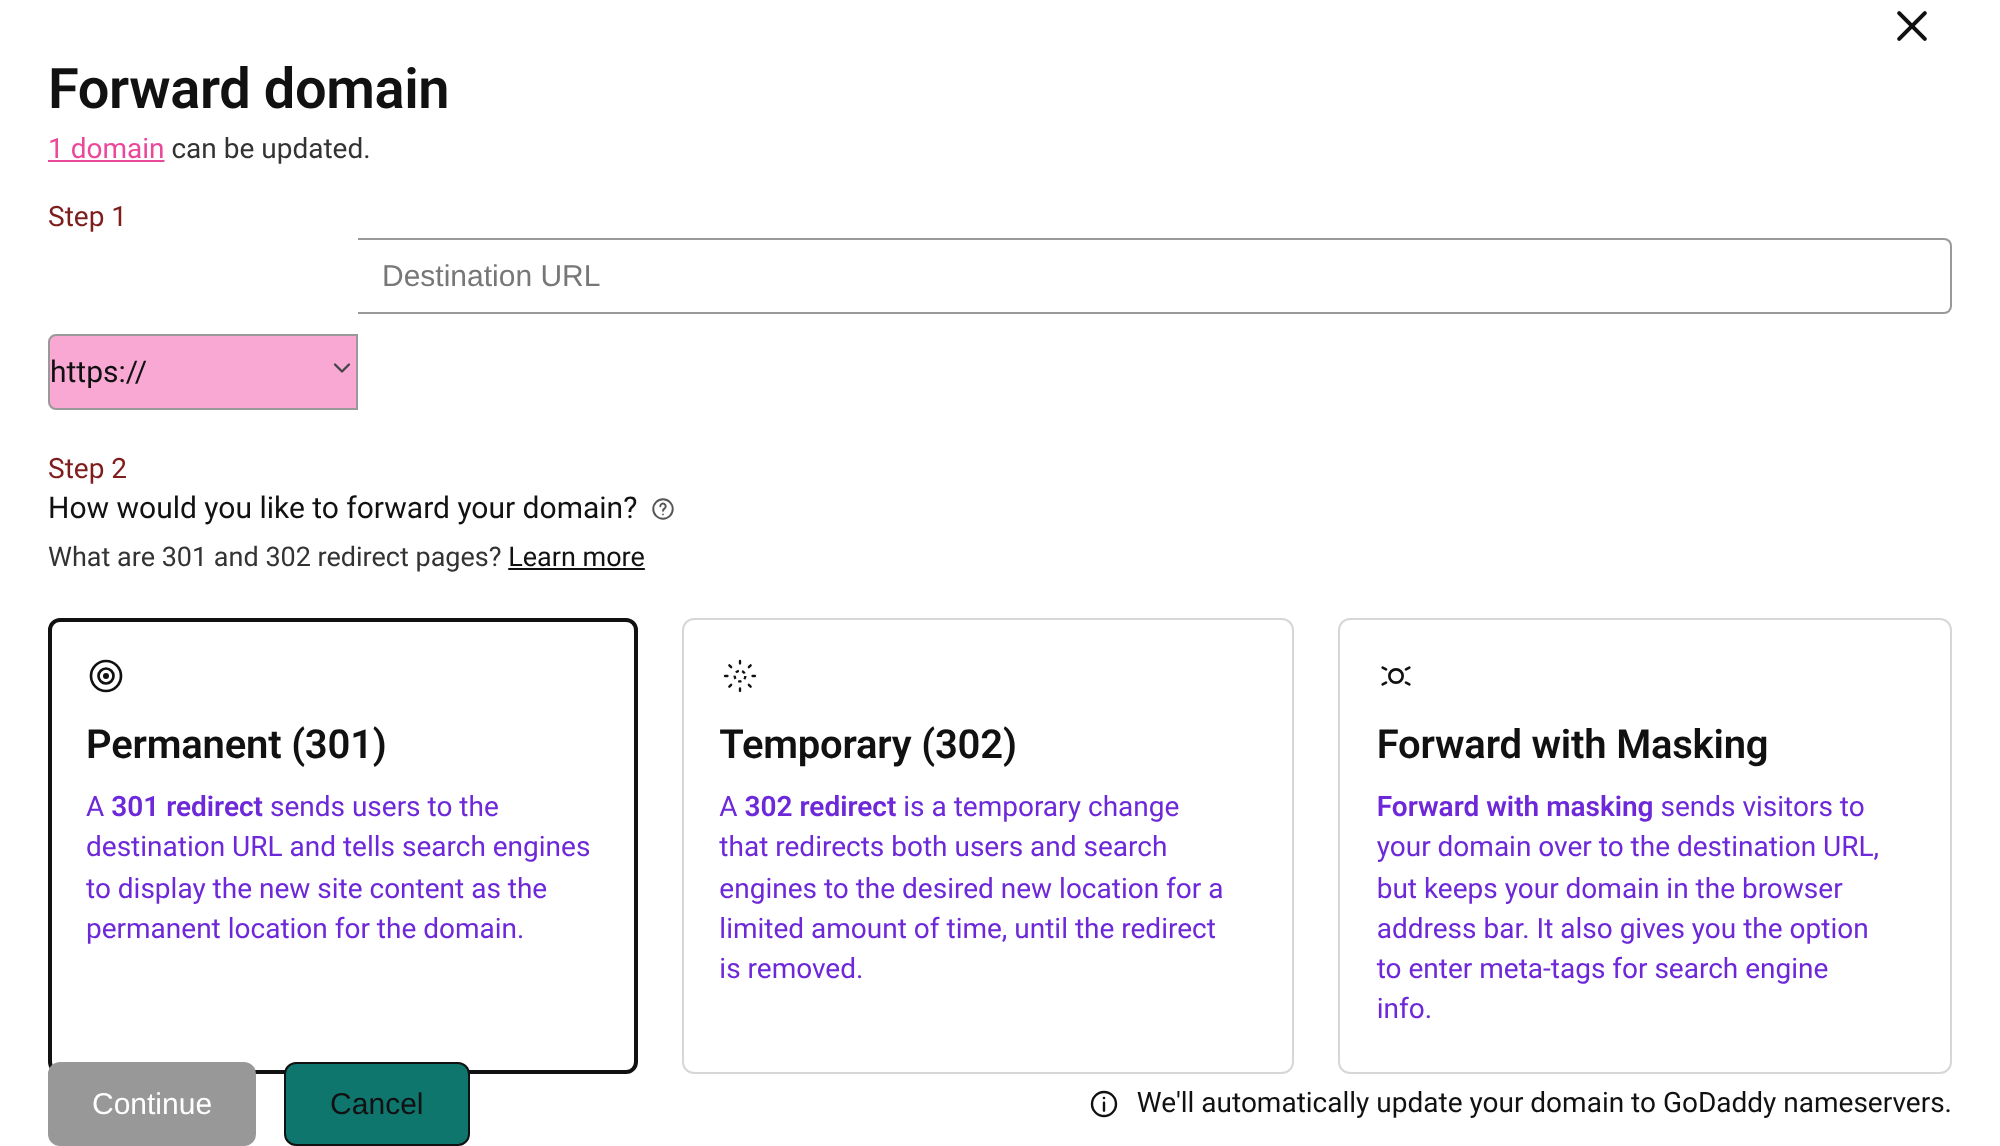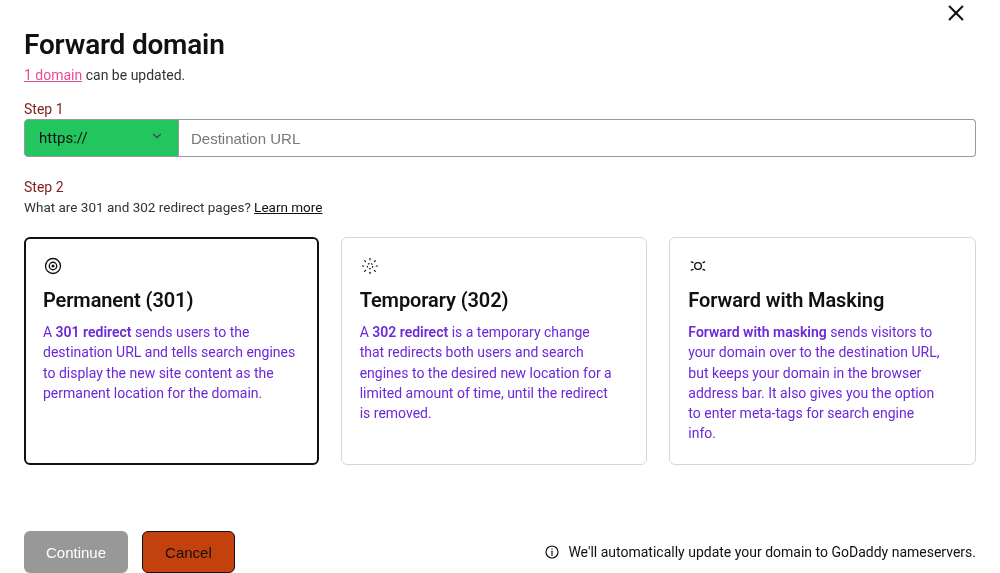--- a/index.html
+++ b/index.html
@@ -68,27 +68,28 @@
     .input-row {
       display: flex;
       width: 100%;
       margin-bottom: 22px;
     }
     .proto-select {
       width: 155px;
       height: 38px;
       border: 1px solid #999;
       border-radius: 4px 0 0 4px;
-      padding: 0 14px;
+      padding: 0 0;
       display: flex;
       align-items: center;
       justify-content: space-between;
       font-size: 15px;
       cursor: pointer;
-      background: #22c55e;
+      background: #f9a8d4;
+      margin-top: 48px;
     }
     .proto-select .chev { color: #444; }
     .dest-input {
       flex: 1;
       height: 38px;
       border: 1px solid #999;
       border-left: none;
       border-radius: 0 4px 4px 0;
       padding: 0 12px;
       font-size: 15px;
@@ -168,21 +169,21 @@
       display: inline-flex;
       align-items: center;
       justify-content: center;
     }
     .btn-primary {
       background: #989898;
       color: #fff;
       border: none;
     }
     .btn-secondary {
-      background: #c2410c;
+      background: #0f766e;
       color: #111;
       border: 1.5px solid #111;
     }
     .footer-note {
       font-size: 14px;
       color: #111;
       display: flex;
       align-items: center;
       gap: 8px;
     }
@@ -222,20 +223,30 @@
               <polyline points="6 9 12 15 18 9"></polyline>
             </svg>
         </span>
       </div>
       <input class="dest-input" type="text" placeholder="Destination URL" style="">
     </div>
   </div>
 
   <div class="step-block">
     <div class="step-label">Step 2</div>
+    <div class="step-question">
+      <span>How would you like to forward your domain?</span>
+      <span class="help-icon">
+        <svg width="13" height="13" viewBox="0 0 24 24" fill="none" stroke="#555" stroke-width="1.8">
+            <circle cx="12" cy="12" r="9"></circle>
+            <path d="M9.5 9.5a2.5 2.5 0 114 2c-.8.6-1.5 1-1.5 2.2" stroke-linecap="round"></path>
+            <circle cx="12" cy="17" r="0.8" fill="#555" stroke="none"></circle>
+          </svg>
+      </span>
+    </div>
     <div class="redirect-hint">
       <span>What are 301 and 302 redirect pages? </span><a>Learn more</a>
     </div>
   </div>
 
   <div class="cards">
     <div class="card selected">
       <div class="card-icon">
         <svg width="20" height="20" viewBox="0 0 24 24" fill="none" stroke="#111" stroke-width="1.6">
             <circle cx="12" cy="12" r="9"></circle>

